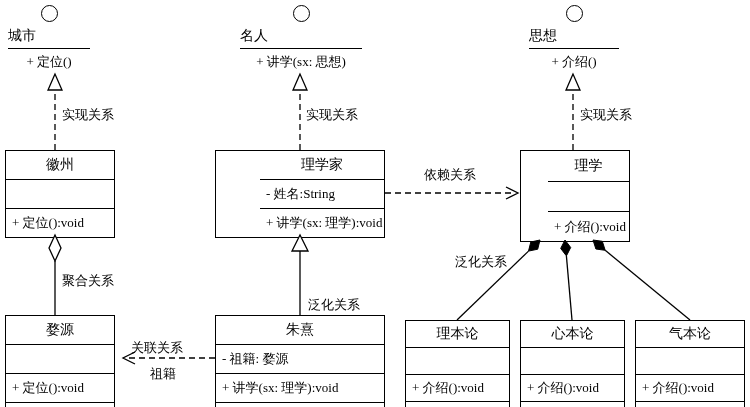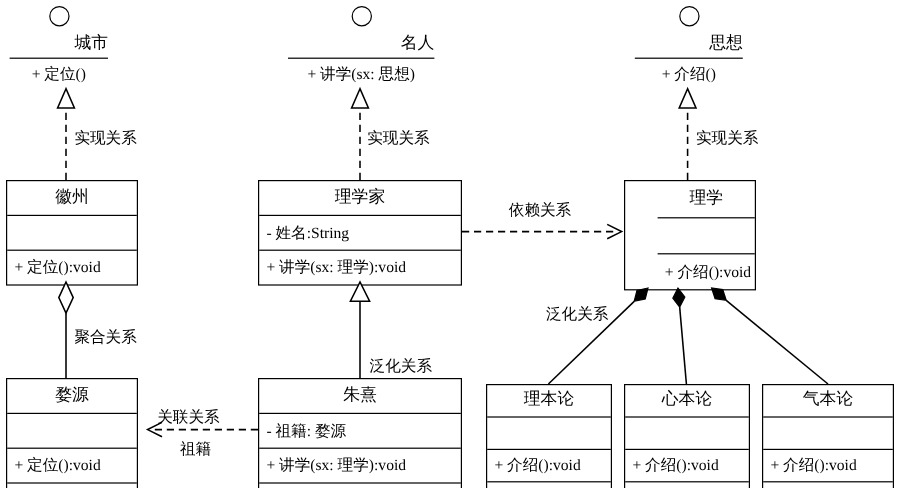--- a/index.html
+++ b/index.html
@@ -3,21 +3,21 @@
 <meta charset="utf-8">
 <style>
   html,body{margin:0;padding:0;background:#fff;}
   .canvas{
     position:relative;width:750px;height:407px;background:#fff;overflow:hidden;
     font-family:"Liberation Serif","DejaVu Serif",serif;color:#000;
   }
   
   .iface{position:absolute;top:5px;display:flex;flex-direction:column;align-items:center;}
   .icircle{width:15px;height:15px;border:1.5px solid #000;border-radius:50%;margin-bottom:5px;background:#fff;}
-  .iname{font-size:14px;width:100%;text-align:right;border-bottom:1.3px solid #000;padding-bottom:3px;font-family:Liberation Serif, serif;}
+  .iname{font-size:14px;width:100%;text-align:left;border-bottom:1.3px solid #000;padding-bottom:3px;font-family:Liberation Serif, serif;}
   .iop{font-size:13px;padding-top:4px;white-space:nowrap;}
   
   .cls{position:absolute;background:#fff;border:1.3px solid #000;box-sizing:border-box;}
   .cls div{box-sizing:border-box;white-space:nowrap;overflow:hidden;font-family:Liberation Serif, serif;}
   .cname{height:28px;line-height:27px;text-align:center;font-size:14px;}
   .cattr,.cop{height:29px;line-height:28px;border-top:1.3px solid #000;font-size:13px;padding-left:6px;}
   .csliver{height:7px;border-top:1.3px solid #000;}
   .tall .cname{height:30px;line-height:29px;}
   .tall .cattr,.tall .cop{height:30px;line-height:29px;}
   .short .cname{height:26px;line-height:25px;}
@@ -45,21 +45,21 @@
     <div class="icircle"></div>
     <div class="iname">名人</div>
     <div class="iop">+ 讲学(sx: 思想)</div>
   </div>
 
   <div class="cls" style="left:5px;top:150px;width:110px;">
     <div class="cname">徽州</div>
     <div class="cattr"></div>
     <div class="cop">+ 定位():void</div>
   </div>
-  <div class="cls" style="left:215px;top:150px;width:170px;">
+  <div class="cls" style="left:215px;top:150px;width:170px;padding-left:44px;">
     <div class="cname">理学家</div>
     <div class="cattr">- 姓名:String</div>
     <div class="cop">+ 讲学(sx: 理学):void</div>
   </div>
   <div class="cls tall" style="left:520px;top:150px;width:110px;padding-left:27px;">
     <div class="cname">理学</div>
     <div class="cattr"></div>
     <div class="cop">+ 介绍():void</div>
   </div>
 

